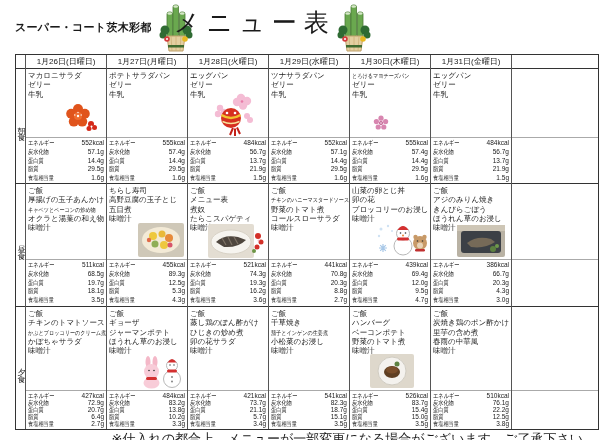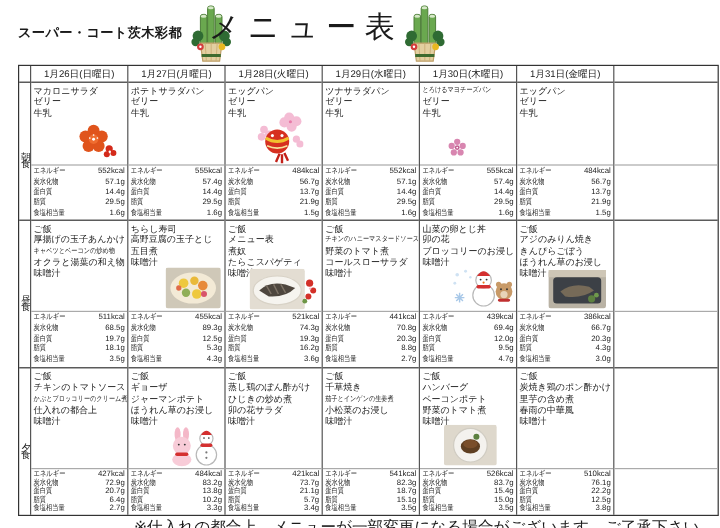--- a/index.html
+++ b/index.html
@@ -197,21 +197,21 @@
       <div class="nrow">
             <span class="nlab">食塩相当量</span>
             <span class="nval">3.5g</span>
           </div>
     </div>
 
     <div class="cell c-menu m-di">
       <div class="menu-line">ご飯</div>
       <div class="menu-line">チキンのトマトソース</div>
       <div class="menu-line small">かぶとブロッコリーのクリーム煮</div>
-      <div class="menu-line">仕入れの都合上</div>
+      <div class="menu-line">かぼちゃサラダ</div>
       <div class="menu-line">味噌汁</div>
     </div>
     <div class="cell c-nutr n-di">
       <div class="nrow">
             <span class="nlab">エネルギー</span>
             <span class="nval">427kcal</span>
           </div>
       <div class="nrow">
             <span class="nlab">炭水化物</span>
             <span class="nval">72.9g</span>

